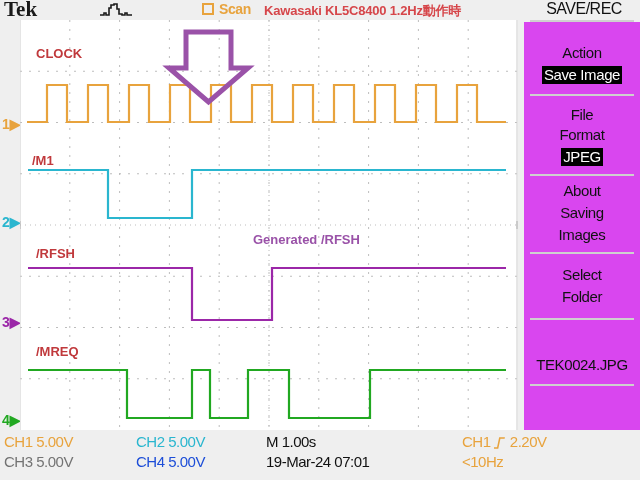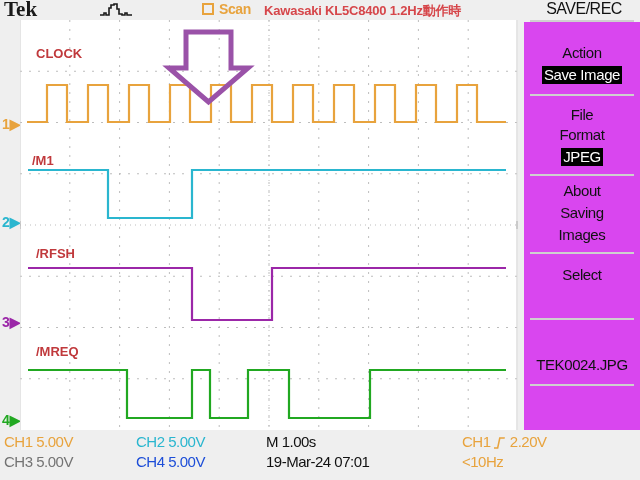--- a/index.html
+++ b/index.html
@@ -253,20 +253,21 @@
       <polyline fill="none" stroke="#21a821" stroke-width="2.2" stroke-linejoin="miter" points="8,350 107,350 107,398 172,398 172,350 190,350 190,398 228,398 228,350 269,350 269,398 350,398 350,350 486,350"></polyline>
 
       <path d="M166,12 L211,12 L211,48 L228,48 L188.5,82 L149,48 L166,48 Z" fill="none" stroke="#9a52a8" stroke-width="5" stroke-linejoin="miter"></path>
     </svg>
 
     <div class="wlabel" style="left:16px; top:26px;">CLOCK</div>
     <div class="wlabel" style="left:12px; top:124px;margin-top:9px;">/M1</div>
     <div class="wlabel" style="left:16px; top:226px;">/RFSH</div>
     <div class="wlabel" style="left:16px; top:324px;">/MREQ</div>
 
+    <div id="gen-rfsh-label" style="left:233px; top:212px;">Generated /RFSH</div>
   </div>
 
   <div id="sidemenu">
 
     <div class="menu-item" style="top:22px;">
       <span>Action</span>
     </div>
     <div class="menu-item" style="top:44px;">
       <span class="inv">Save Image</span>
     </div>
@@ -289,20 +290,23 @@
     <div class="menu-item" style="top:182px;">
       <span>Saving</span>
     </div>
     <div class="menu-item" style="top:204px;">
       <span>Images</span>
     </div>
     <div class="menu-sep" style="top:230px;"></div>
 
     <div class="menu-item" style="top:244px;">
       <span>Select</span>
+    </div>
+    <div class="menu-item" style="top:266px;">
+      <span>Folder</span>
     </div>
     <div class="menu-sep" style="top:296px;"></div>
 
     <div class="menu-item" style="top:334px;">
       <span>TEK0024.JPG</span>
     </div>
     <div class="menu-sep" style="top:362px;"></div>
   </div>
 
   <div id="bottom">

